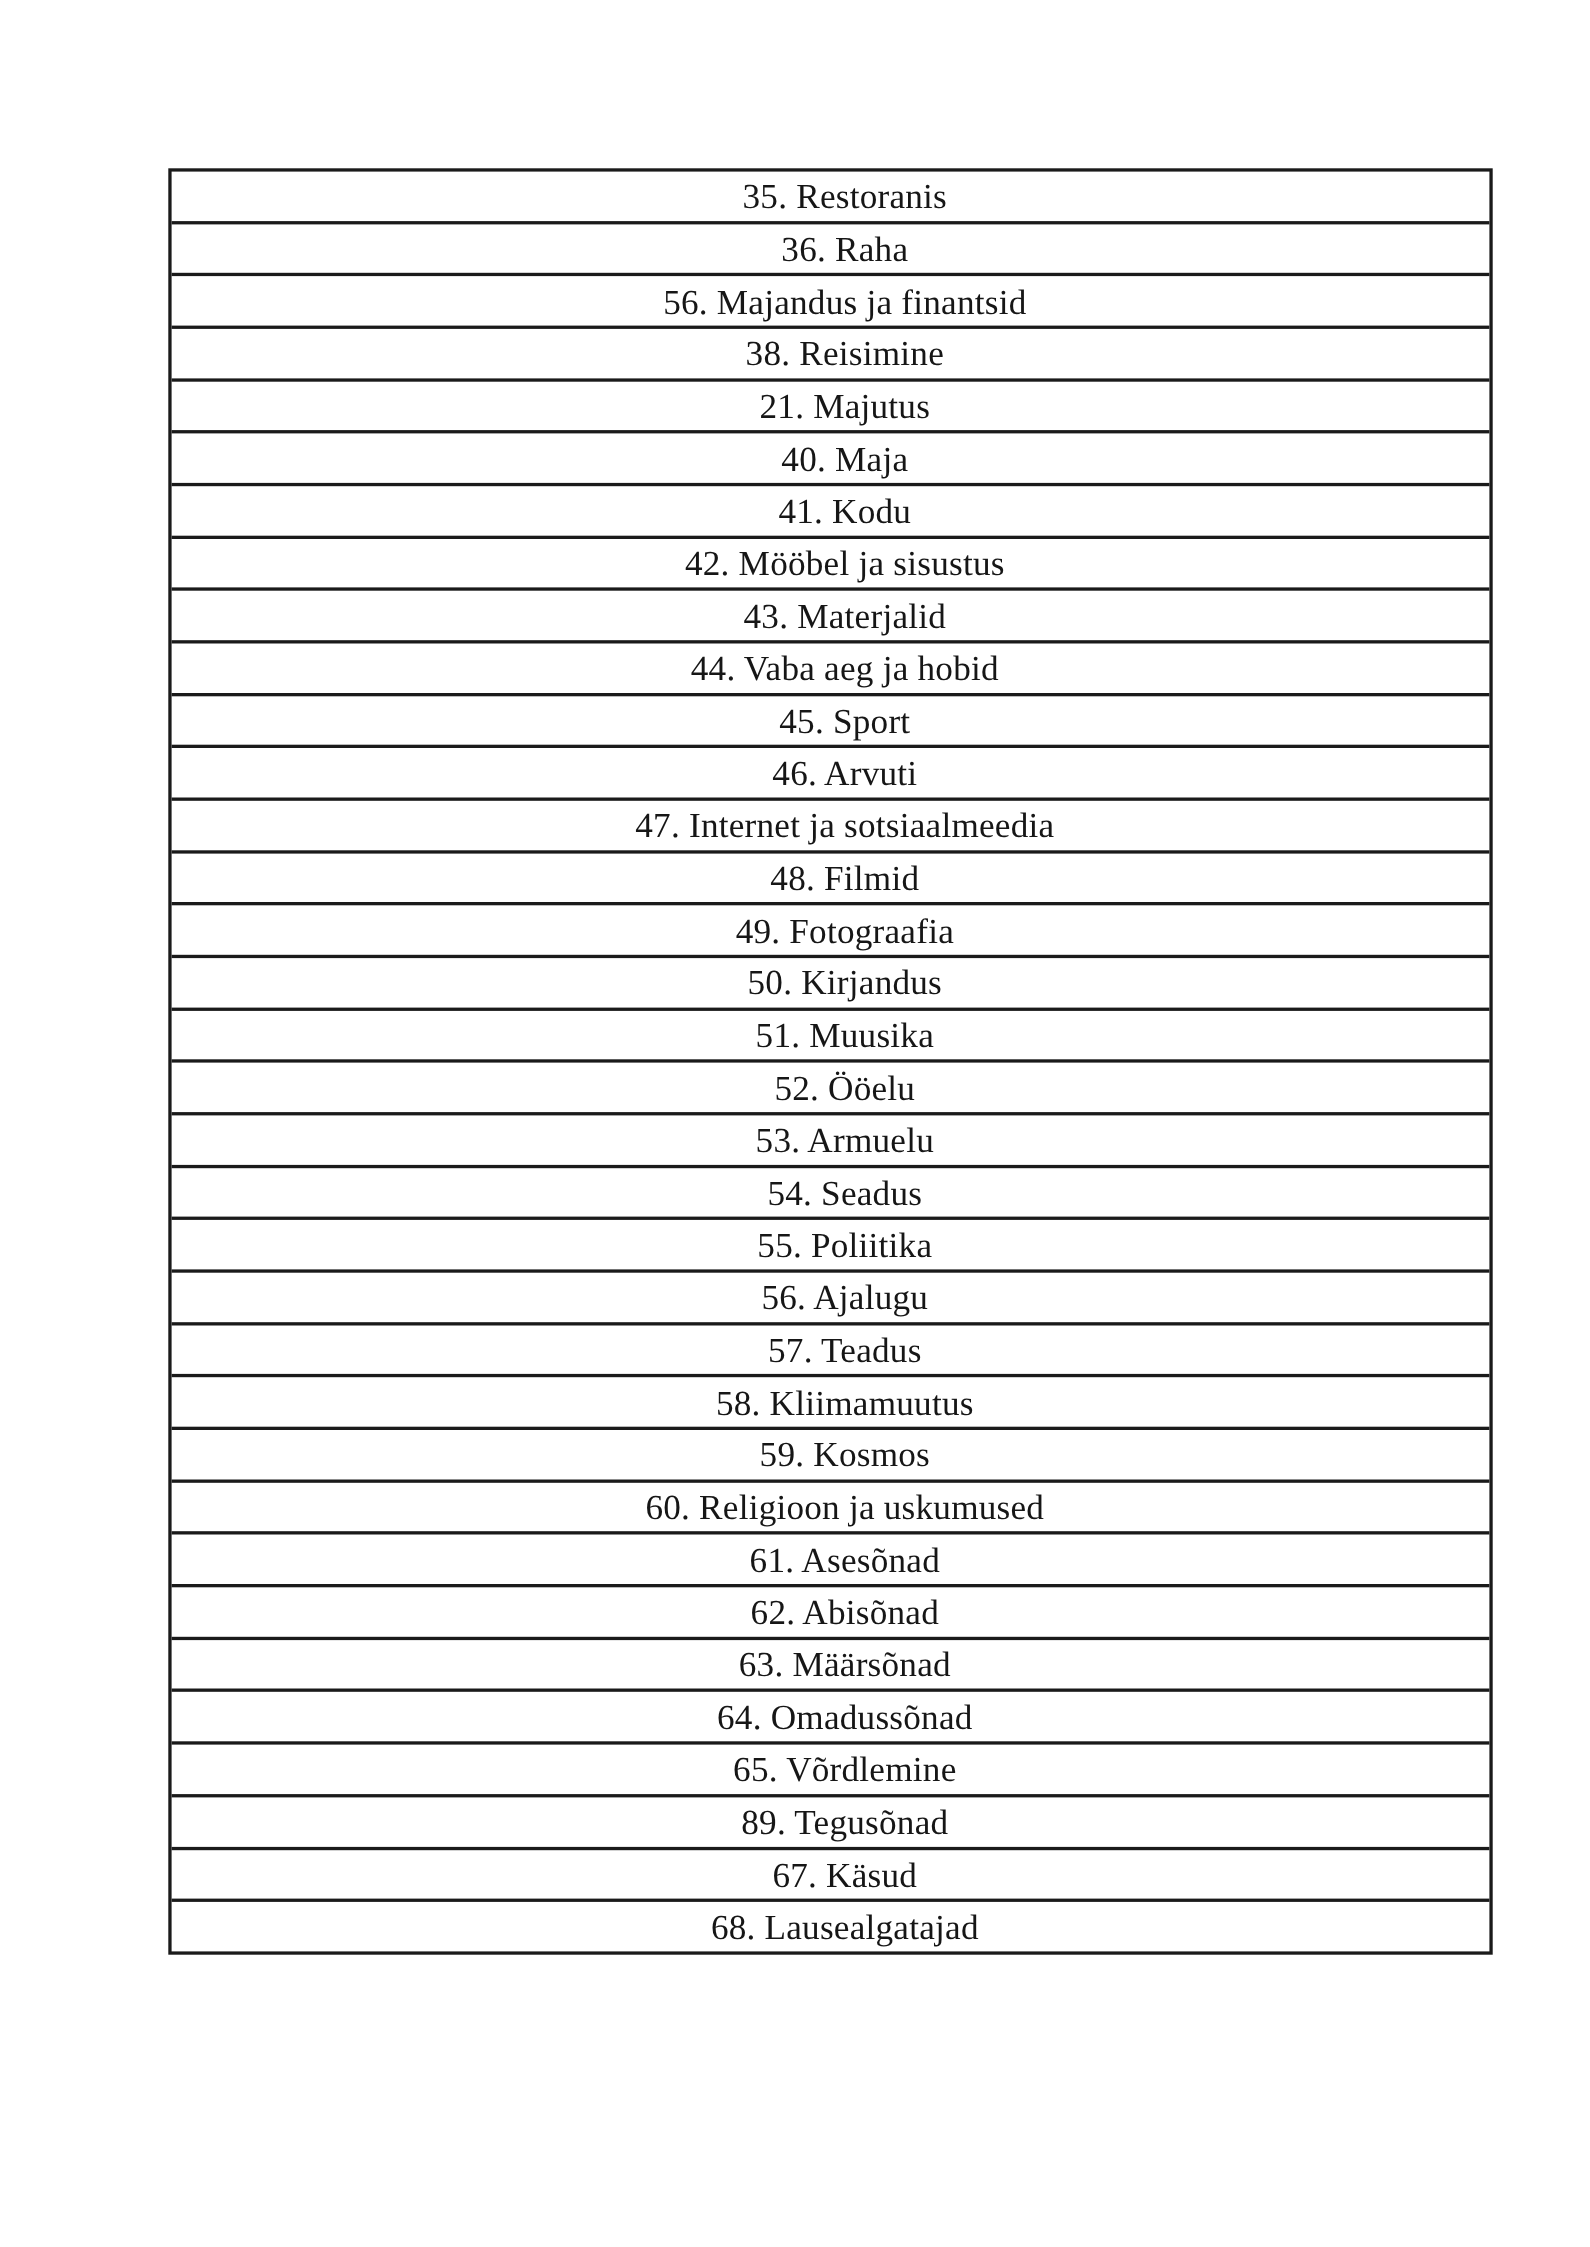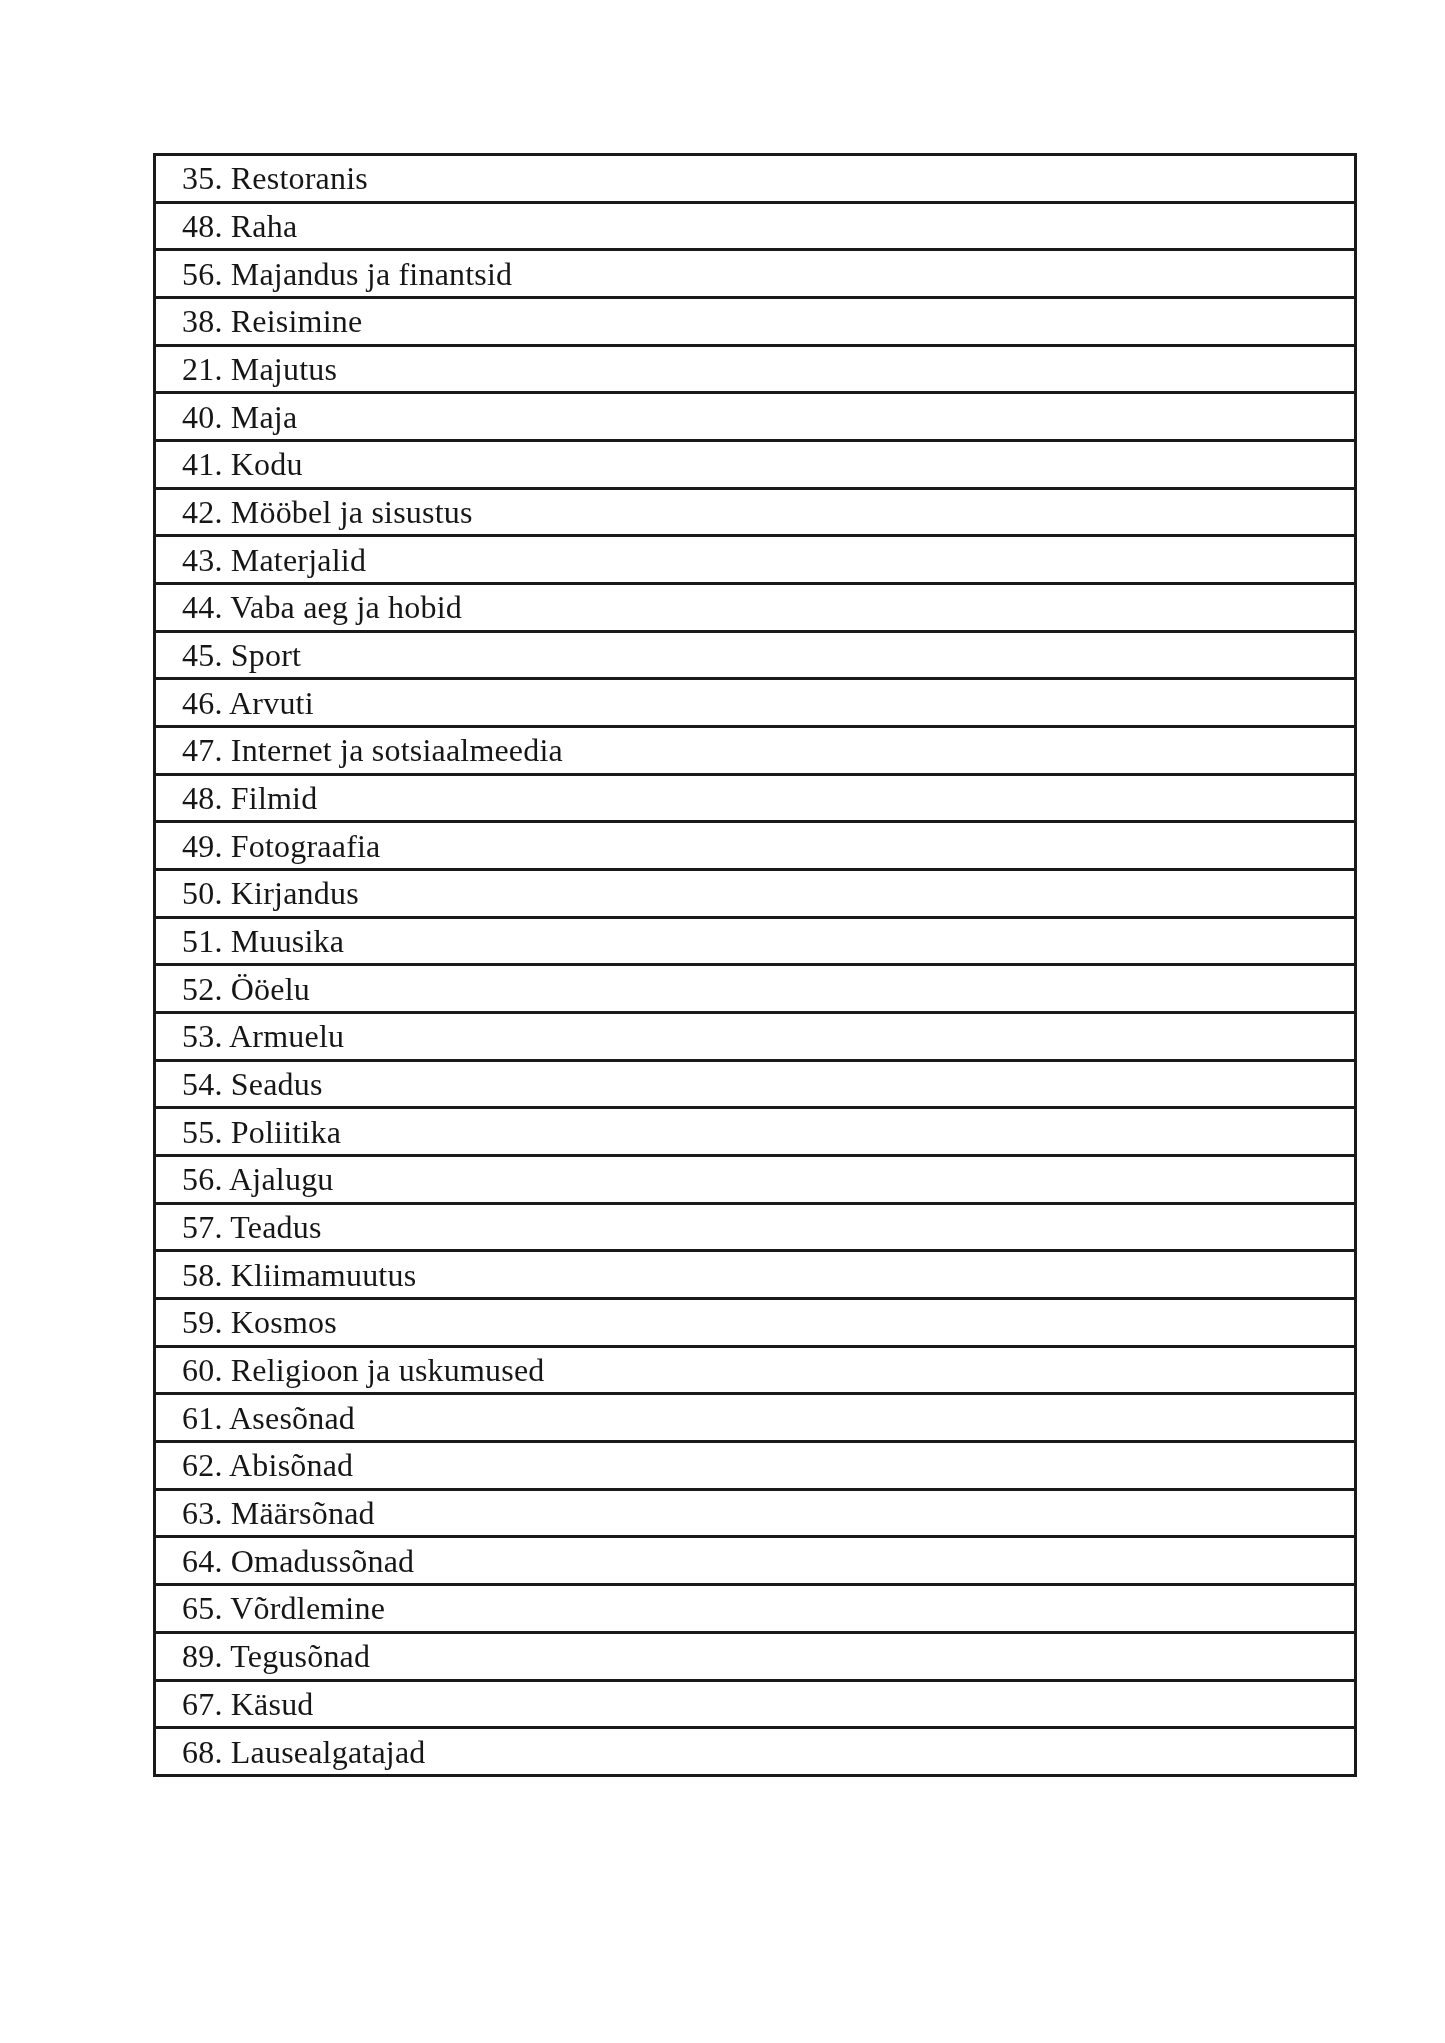--- a/index.html
+++ b/index.html
@@ -26,20 +26,21 @@
     flex-direction: column;
   }
   .toc-row {
     flex: 1 1 0;
     box-sizing: border-box;
     border-bottom: 3px solid #1a1a1a;
     display: flex;
     align-items: center;
     padding-left: 26px;
     overflow: hidden;
+    justify-content: center;
   }
   .toc-row:last-child {
     border-bottom: none;
   }
   .toc-cell {
     font-family: "Liberation Serif", "DejaVu Serif", serif;
     font-size: 32px;
     line-height: 1;
     color: #161616;
     letter-spacing: 0.2px;
@@ -47,21 +48,21 @@
   }
 </style>
 </head>
 <body>
 
 <div class="toc-table">
     <div class="toc-row">
       <span class="toc-cell">35. Restoranis</span>
     </div>
     <div class="toc-row">
-      <span class="toc-cell">48. Raha</span>
+      <span class="toc-cell">36. Raha</span>
     </div>
     <div class="toc-row">
       <span class="toc-cell">56. Majandus ja finantsid</span>
     </div>
     <div class="toc-row">
       <span class="toc-cell">38. Reisimine</span>
     </div>
     <div class="toc-row">
       <span class="toc-cell">21. Majutus</span>
     </div>

